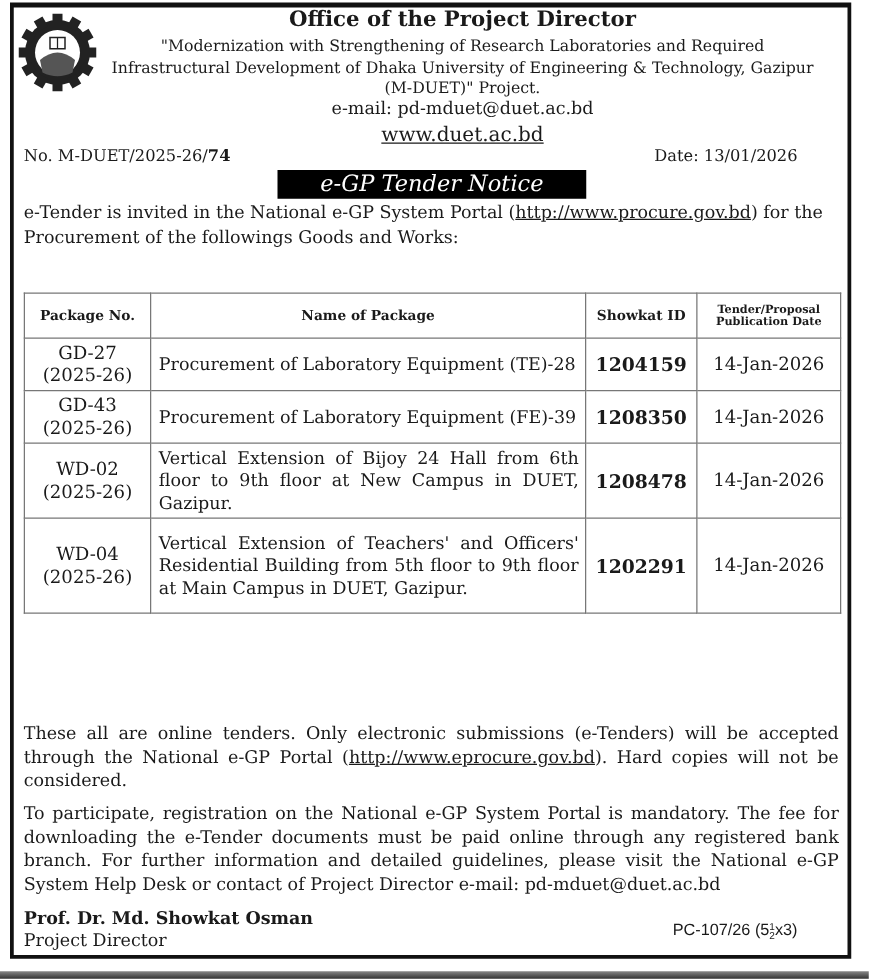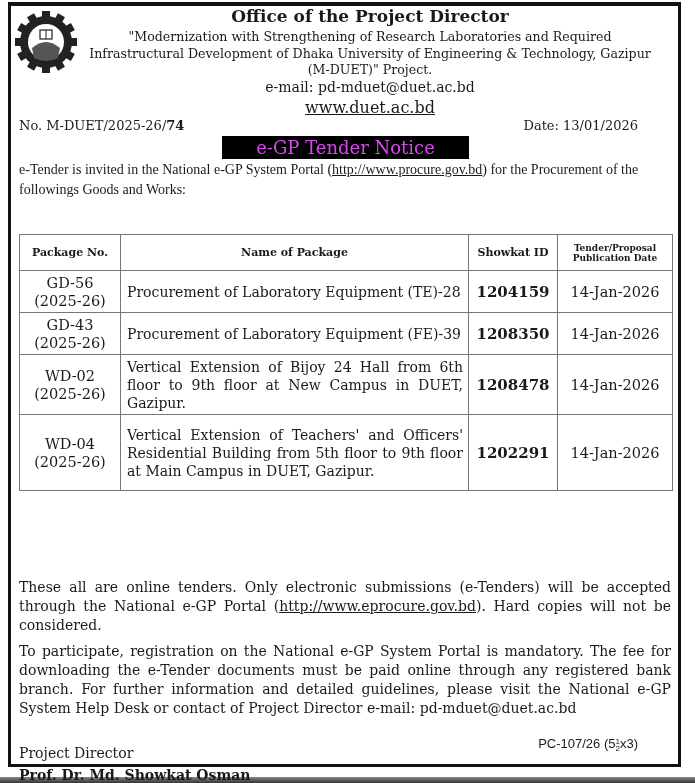--- a/index.html
+++ b/index.html
@@ -12,38 +12,38 @@
   .logo { position: absolute; left: 14px; top: 10px; width: 64px; height: 64px; }
   .hdr { position: absolute; left: 80px; width: 580px; text-align: center; }
   .h-title { top: 6px; font-size: 17px; font-weight: bold; letter-spacing: 0; }
   .h-sub { top: 29px; font-size: 12.6px; line-height: 16.5px; }
   .h-email { top: 79px; font-size: 14px; }
   .h-web { top: 98px; font-size: 16px; text-decoration: underline; }
   .refno { position: absolute; left: 19px; top: 118px; font-size: 13px; }
   .refno b { font-weight: bold; margin-top: 29px; }
   .date { position: absolute; right: 57px; top: 118px; font-size: 13px; }
   .banner { position: absolute; left: 222px; top: 136px; width: 247px; height: 23px;
-            background: #000; color: #d946ef; font-size: 18px; text-align: center; line-height: 23px; }
-  .intro { position: absolute; left: 19px; top: 160px; width: 652px; font-size: 14px; line-height: 20px; font-family: Liberation Serif, serif; }
+            background: #000; color: #ffffff; font-size: 18px; text-align: center; line-height: 23px; font-style: italic; }
+  .intro { position: absolute; left: 19px; top: 160px; width: 652px; font-size: 14px; line-height: 20px; }
   .intro .link { text-decoration: underline; }
   table.tender { position: absolute; left: 19px; top: 234px; width: 654px;
                  border-collapse: collapse; font-size: 13.6px; }
   table.tender th, table.tender td { border: 1.5px solid #777; }
   table.tender th { font-size: 11px; font-weight: bold; height: 35px; padding: 0 2px; }
   table.tender th.pubdate { font-size: 9px; line-height: 10px; }
   td.pkg { width: 98px; text-align: center; font-size: 14.5px; line-height: 18px; }
   td.name { width: 336px; text-align: justify; text-align-last: left; padding: 0 5px 0 6px; line-height: 18px; font-size: 14px; }
   td.tid { width: 86px; text-align: center; font-weight: bold; font-size: 15px; }
   td.pdate { text-align: center; font-size: 14.5px; }
   .para { position: absolute; left: 19px; width: 652px; font-size: 14px; line-height: 19px;
           text-align: justify; margin-top: 28px; }
   .para .link { text-decoration: underline; }
   .p1 { top: 550px; }
   .p2 { top: 614px; }
-  .sig-name { position: absolute; left: 19px; top: 727px; font-size: 14px; font-weight: bold; margin-top: 40px; }
+  .sig-name { position: absolute; left: 19px; top: 727px; font-size: 14px; font-weight: bold; }
   .sig-role { position: absolute; left: 19px; top: 745px; font-size: 14px; }
   .pc { position: absolute; right: 57px; top: 736px; font-size: 13px;
         font-family: "Liberation Sans", sans-serif; }
   .frac { display: inline-block; font-size: 8px; line-height: 7px; vertical-align: middle; text-align: center; }
 </style>
 </head>
 <body>
 
 <div class="frame"></div>
 <div class="bottom-bar"></div>
@@ -93,21 +93,21 @@
     <tr>
       <th>Package No.</th>
       <th>Name of Package</th>
       <th>Showkat ID</th>
       <th class="pubdate">Tender/Proposal Publication Date</th>
     </tr>
   </thead>
   <tbody>
     <tr style="height:42px">
       <td class="pkg">
-          <div>GD-56</div>
+          <div>GD-27</div>
           <div>(2025-26)</div>
         </td>
       <td class="name">Procurement of Laboratory Equipment (TE)-28</td>
       <td class="tid">1204159</td>
       <td class="pdate">14-Jan-2026</td>
     </tr>
     <tr style="height:42px">
       <td class="pkg">
           <div>GD-43</div>
           <div>(2025-26)</div>

